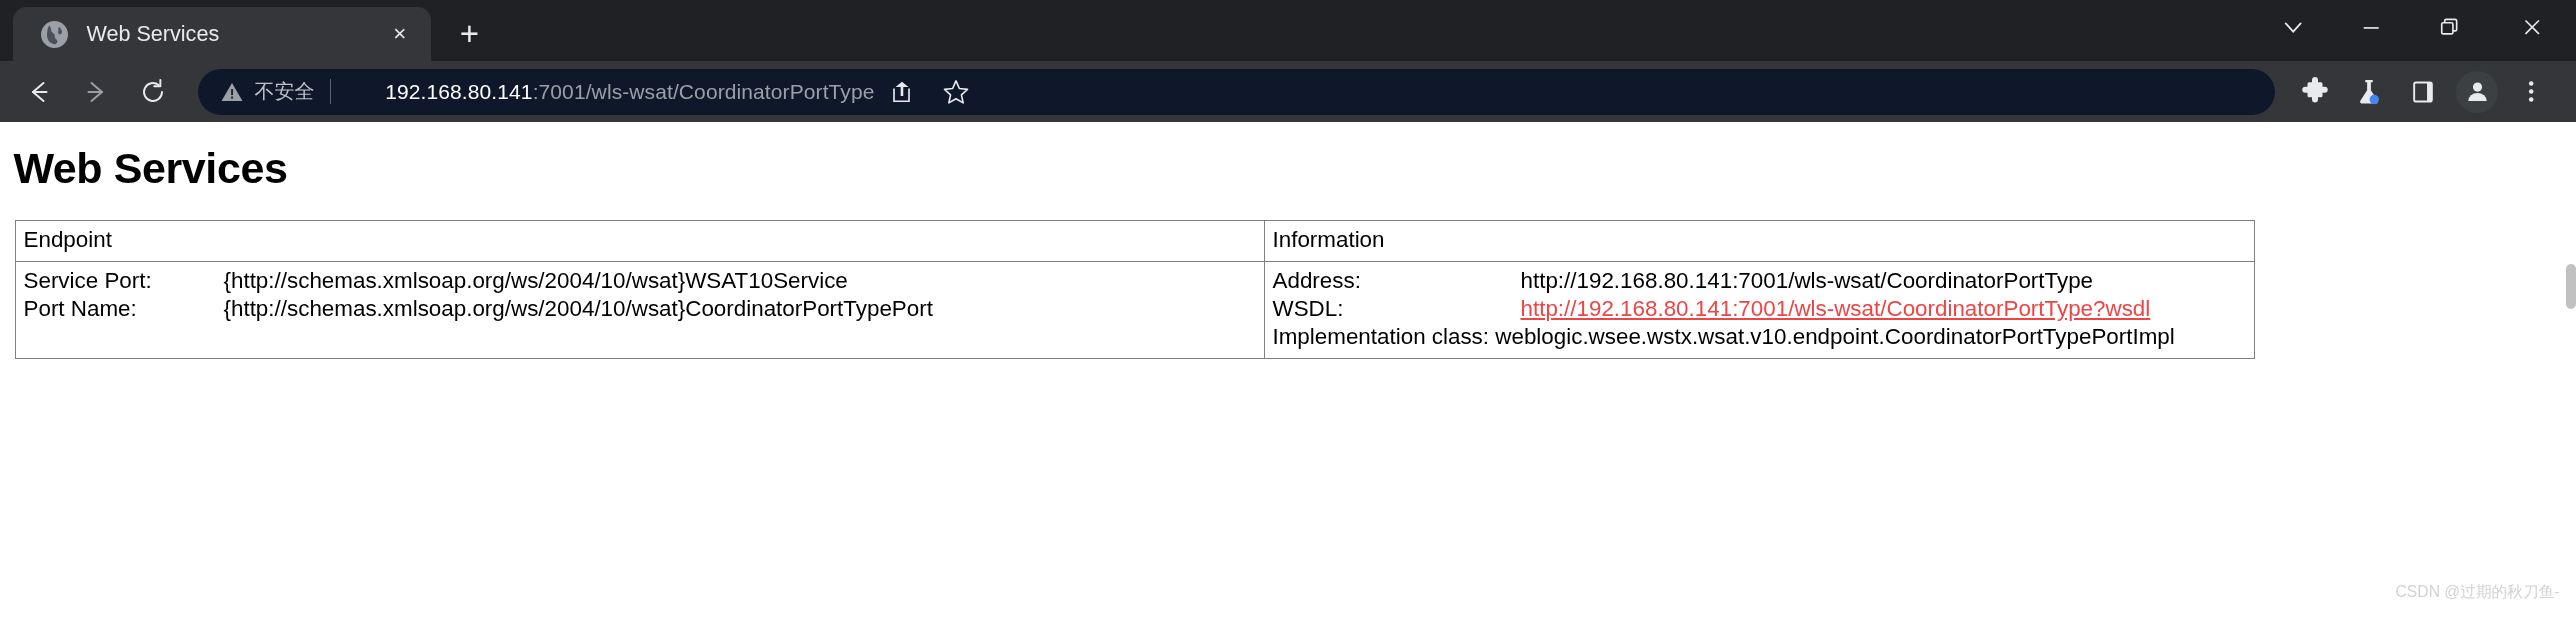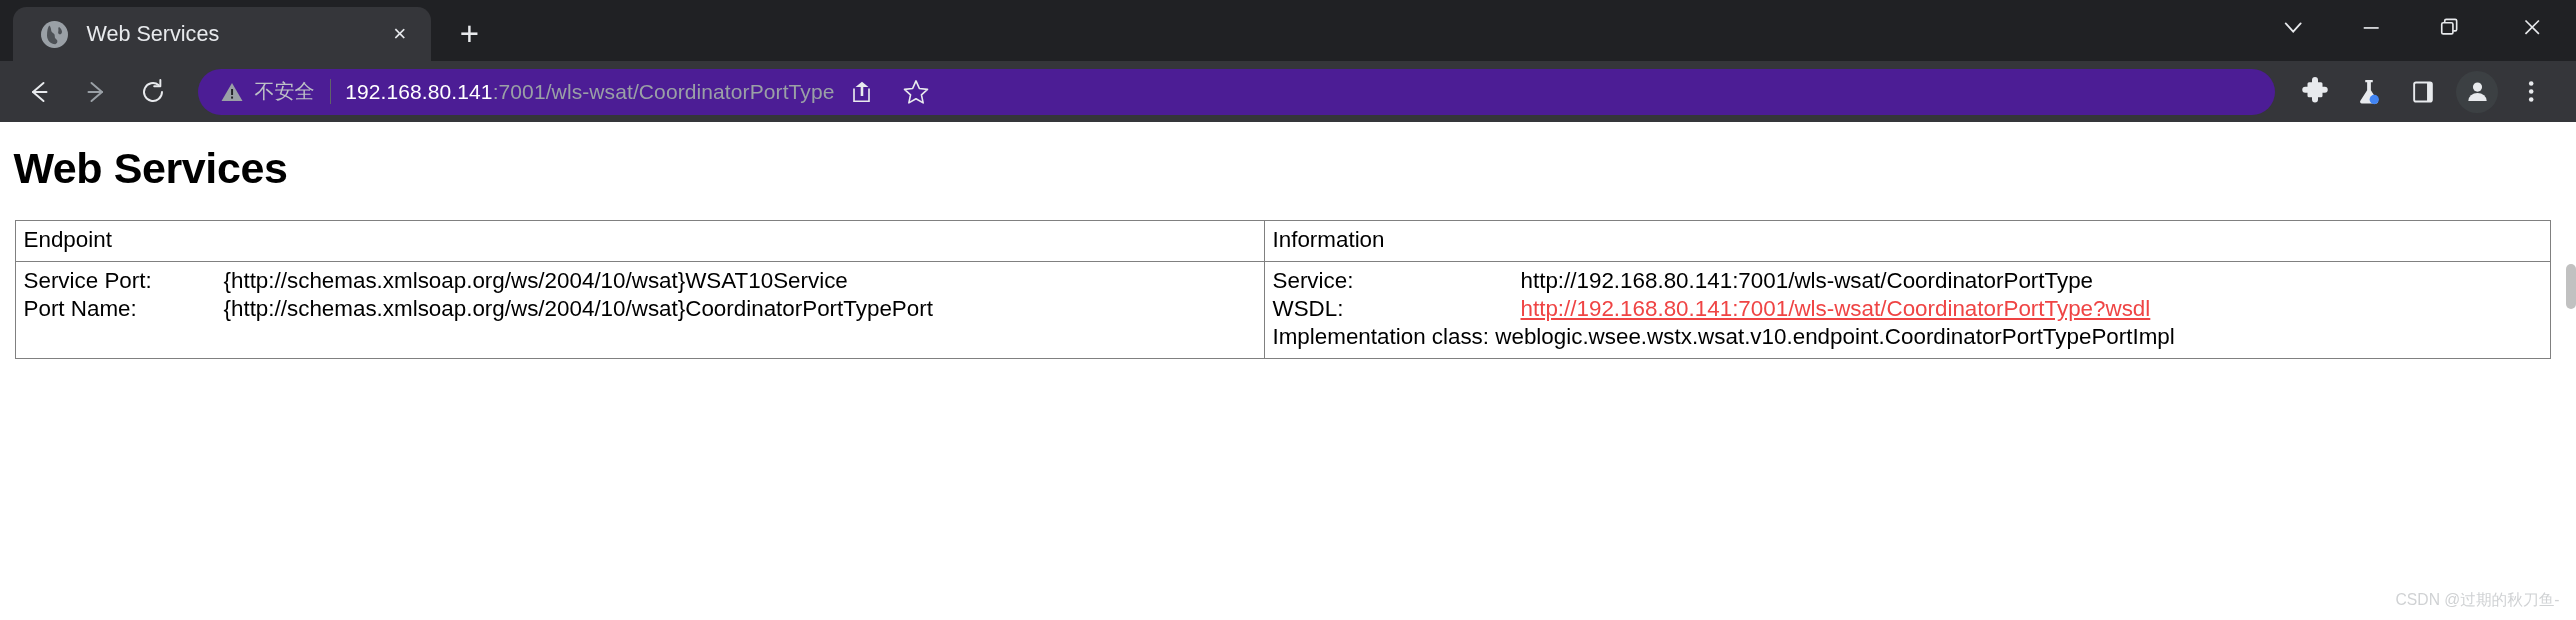--- a/index.html
+++ b/index.html
@@ -102,21 +102,21 @@
     display: flex; align-items: center; justify-content: center;
     color: #e8eaed;
     border-radius: 50%;
     flex: 0 0 57px;
   }
   .navbtn.disabled { color: #7e8082; }
 
   .omnibox {
     flex: 1;
     height: 46px;
-    background: #4c1d95;
+    background: #0f172a;
     border-radius: 25px;
     display: flex;
     align-items: center;
     padding: 0 18px 0 22.4px;
     margin: 0 13.4px 0 16.4px;
     min-width: 0;
     text-align: right;
   }
   .omni-warn-icon { display:flex; align-items:center; flex: 0 0 auto; }
   .omni-warn-text {
@@ -130,20 +130,21 @@
     background: #5f6368;
     margin: 0 15px;
     flex: 0 0 0.7px;
   }
   .omni-url {
     font-size: 21px;
     white-space: nowrap;
     overflow: hidden;
     text-overflow: ellipsis;
     letter-spacing: 0.1px;
+    margin-left: 40px;
   }
   .omni-url .host { color: #ffffff; }
   .omni-url .rest { color: #9aa0a6; }
 
   .tb-icons { display: flex; align-items: center; flex: 0 0 auto; }
   .tb-icon {
     width: 54px; height: 54px;
     display: flex; align-items: center; justify-content: center;
     color: #e8eaed;
     flex: 0 0 54px;
@@ -169,21 +170,21 @@
   .page-h1 {
     font-family: "Liberation Sans", sans-serif;
     font-weight: bold;
     font-size: 43px;
     margin: 22.4px 0 0 13.4px;
     color: #000000;
     letter-spacing: -0.4px;
   }
   .ws-table {
     margin: 27px 1px 0 15px;
-    width: 2536px;
+    width: 2240px;
     border-collapse: collapse;
     border: 1.5px solid #808080;
     table-layout: fixed;
   }
   .ws-table td {
     border: 1.5px solid #808080;
     vertical-align: top;
     padding: 4.5px 7.5px 7.5px 7.5px;
     font-size: 22.4px;
     line-height: 1.25;
@@ -206,21 +207,21 @@
     top: 142px;
     width: 10.4px;
     height: 45px;
     background: #c1c1c1;
     border-radius: 5.2px;
   }
 
   .watermark {
     position: absolute;
     right: 16.4px;
-    bottom: 10px;
+    bottom: 18px;
     color: #d0d2d4;
     font-size: 15.7px;
     font-family: "Liberation Sans", sans-serif;
     white-space: nowrap;
   }
 </style>
 </head>
 <body>
 
 <div class="browser">
@@ -360,21 +361,21 @@
           <tr>
         <td class="col-endpoint">Endpoint</td>
         <td>Information</td>
       </tr>
       <tr>
         <td class="col-endpoint">
           <div class="cell-line"><span class="ep-label">Service Port:</span><span>{http://schemas.xmlsoap.org/ws/2004/10/wsat}WSAT10Service</span></div>
           <div class="cell-line"><span class="ep-label">Port Name:</span><span>{http://schemas.xmlsoap.org/ws/2004/10/wsat}CoordinatorPortTypePort</span></div>
         </td>
         <td>
-          <div class="cell-line"><span class="info-label">Service:</span><span>http://192.168.80.141:7001/wls-wsat/CoordinatorPortType</span></div>
+          <div class="cell-line"><span class="info-label">Address:</span><span>http://192.168.80.141:7001/wls-wsat/CoordinatorPortType</span></div>
           <div class="cell-line"><span class="info-label">WSDL:</span><a class="wsdl-link" href="#">http://192.168.80.141:7001/wls-wsat/CoordinatorPortType?wsdl</a></div>
           <div class="cell-line">Implementation class: weblogic.wsee.wstx.wsat.v10.endpoint.CoordinatorPortTypePortImpl</div>
         </td>
       </tr>
     </tbody>
       </table>
 
     <div class="scroll-nub"></div>
     <div class="watermark">CSDN @过期的秋刀鱼-</div>
   </div>

